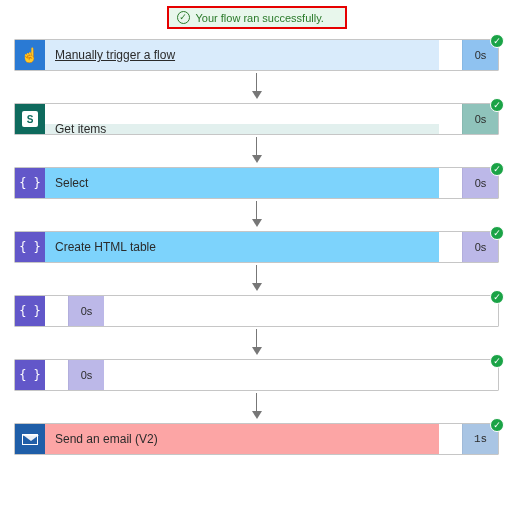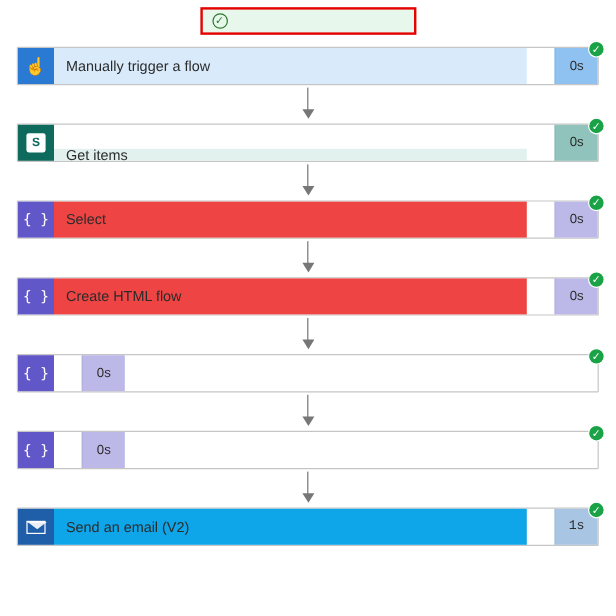--- a/index.html
+++ b/index.html
@@ -90,38 +90,39 @@
   .arrow .head {
     position: absolute;
     top: 20px;
     width: 0; height: 0;
     border-left: 5px solid transparent;
     border-right: 5px solid transparent;
     border-top: 8px solid #777;
   }
 
   
-  .t-blue   .icon { background:#2a7ad4; } .t-blue   .label { background:#d9ebfb; } .t-blue   .dur { background:#8fc2f0; }
+  .t-blue   .icon { background:#2a7ad4; } .t-blue   .label { background:#d9ebfb;text-decoration:underline; } .t-blue   .dur { background:#8fc2f0; }
   .t-teal   .icon { background:#0e6a5d; } .t-teal   .label { background:#e2f0ee;margin-top:20px; } .t-teal   .dur { background:#8fc3bb; }
-  .t-purple .icon { background:#6257c9; } .t-purple .label { background:#ef4444; } .t-purple .dur { background:#bcb8e8; }
-  .t-navy   .icon { background:#1f5ea8; } .t-navy   .label { background:#0ea5e9; } .t-navy   .dur { background:#a9c5e4;font-family:Liberation Mono, monospace; }
+  .t-purple .icon { background:#6257c9; } .t-purple .label { background:#7dd3fc; } .t-purple .dur { background:#bcb8e8; }
+  .t-navy   .icon { background:#1f5ea8; } .t-navy   .label { background:#fca5a5; } .t-navy   .dur { background:#a9c5e4;font-family:Liberation Mono, monospace; }
 
   
   .glyph-hand { font-size: 14px; }
   .glyph-sp   { background:#fff; color:#0e6a5d; font-weight:bold; font-size:10px; width:16px; height:16px; border-radius:2px; display:flex; align-items:center; justify-content:center; }
   .glyph-code { font-family: monospace; font-size: 12px; }
   .glyph-mail { width:16px; height:11px; border:1.5px solid #fff; position:relative; }
   .glyph-mail::before { content:""; position:absolute; left:0; right:0; top:0; border-bottom:1.5px solid #fff; transform-origin:top; transform: translateY(0) scaleY(0.55) rotate(0); height:0; }
   .glyph-mail::after { content:""; position:absolute; left:0; top:0; width:0; height:0; border-left:8px solid transparent; border-right:8px solid transparent; border-top:6px solid #fff; opacity:.9;}
 </style>
 </head>
 <body>
 
 <div class="success-banner">
   <span class="chk">✓</span>
+  <span>Your flow ran successfully.</span>
 </div>
 
 <div class="flow">
 
   <div class="step t-blue">
     <div class="icon">
         <span class="glyph-hand">☝</span>
       </div>
     <div class="label">Manually trigger a flow</div>
     <div class="dur">0s</div>
@@ -158,21 +159,21 @@
 
   <div class="arrow">
       <div class="shaft"></div>
       <div class="head"></div>
     </div>
 
   <div class="step t-purple">
     <div class="icon">
         <span class="glyph-code">{ }</span>
       </div>
-    <div class="label">Create HTML flow</div>
+    <div class="label">Create HTML table</div>
     <div class="dur">0s</div>
     <div class="status-tick">✓</div>
   </div>
 
   <div class="arrow">
       <div class="shaft"></div>
       <div class="head"></div>
     </div>
 
   <div class="step t-purple">

